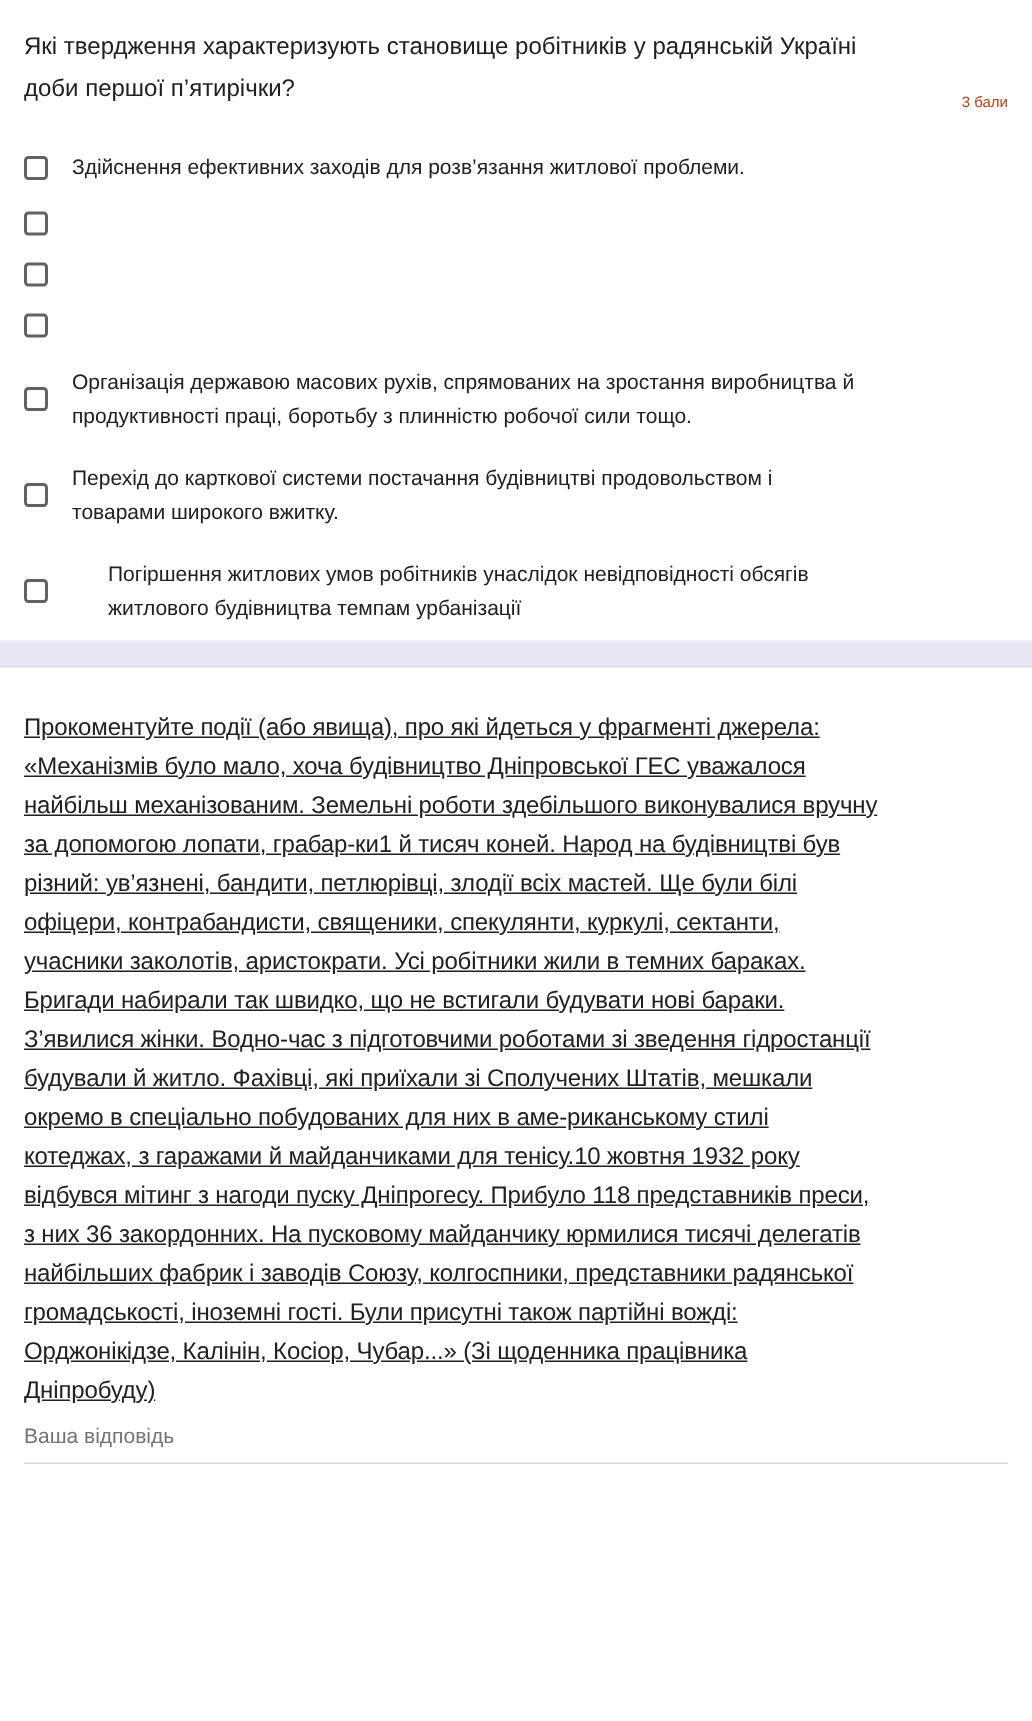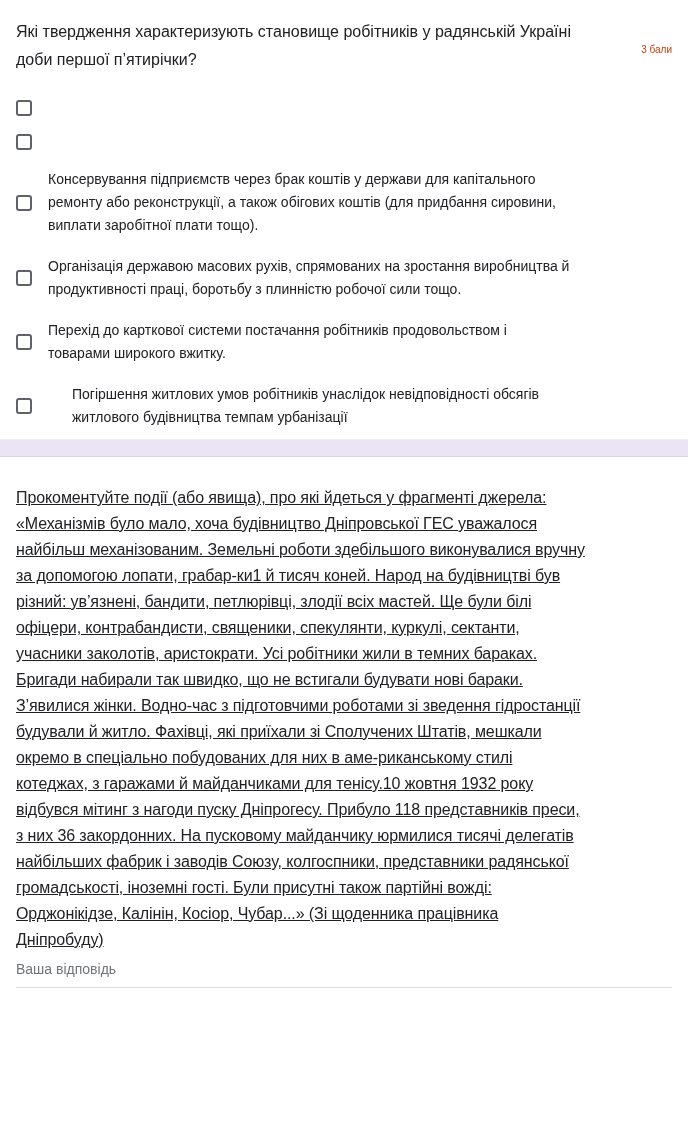--- a/index.html
+++ b/index.html
@@ -6,21 +6,21 @@
   html, body {
     width: 688px; height: 1147px;
     background: #ffffff;
     font-family: "Liberation Sans", "DejaVu Sans", sans-serif;
     color: #202124;
     overflow: hidden;
   }
   .card { background: #ffffff; padding-left: 16px; padding-right: 16px; }
   .card-q1 { padding-top: 18px; padding-bottom: 10px; }
 
-  .q-header { display: flex; align-items: center; margin-bottom: 26px; }
+  .q-header { display: flex; align-items: flex-end; margin-bottom: 26px; }
   .q-title {
     font-size: 16px; line-height: 28px;
     max-width: 570px; flex: 1 1 auto;
     color: #202124;
   }
   .q-points {
     font-size: 10px; color: #c2410c;
     margin-left: auto; padding-top: 6px; white-space: nowrap;
   }
 
@@ -77,38 +77,39 @@
 
 <div class="card card-q1">
   <div class="q-header">
     <div class="q-title">Які твердження характеризують становище робітників у радянській Україні доби першої п’ятирічки?</div>
     <div class="q-points">3 бали</div>
   </div>
 
   <div class="options">
     <div class="option-row">
       <span class="checkbox"></span>
+      <span class="option-label">Здійснення ефективних заходів для розв’язання житлової проблеми.</span>
     </div>
     <div class="option-row">
       <span class="checkbox"></span>
     </div>
     <div class="option-row">
       <span class="checkbox"></span>
-      <span class="option-label">Консервування підприємств через брак коштів у держави для капітального
-ремонту або реконструкції, а також обігових коштів (для придбання сировини,
-виплати заробітної плати тощо).</span>
+    </div>
+    <div class="option-row">
+      <span class="checkbox"></span>
     </div>
     <div class="option-row">
       <span class="checkbox"></span>
       <span class="option-label">Організація державою масових рухів, спрямованих на зростання виробництва й
 продуктивності праці, боротьбу з плинністю робочої сили тощо.</span>
     </div>
     <div class="option-row">
       <span class="checkbox"></span>
-      <span class="option-label">Перехід до карткової системи постачання робітників продовольством і
+      <span class="option-label">Перехід до карткової системи постачання будівництві продовольством і
 товарами широкого вжитку.</span>
     </div>
     <div class="option-row">
       <span class="checkbox"></span>
       <span class="option-label">Погіршення житлових умов робітників унаслідок невідповідності обсягів
 житлового будівництва темпам урбанізації</span>
     </div>
   </div>
 </div>
 

